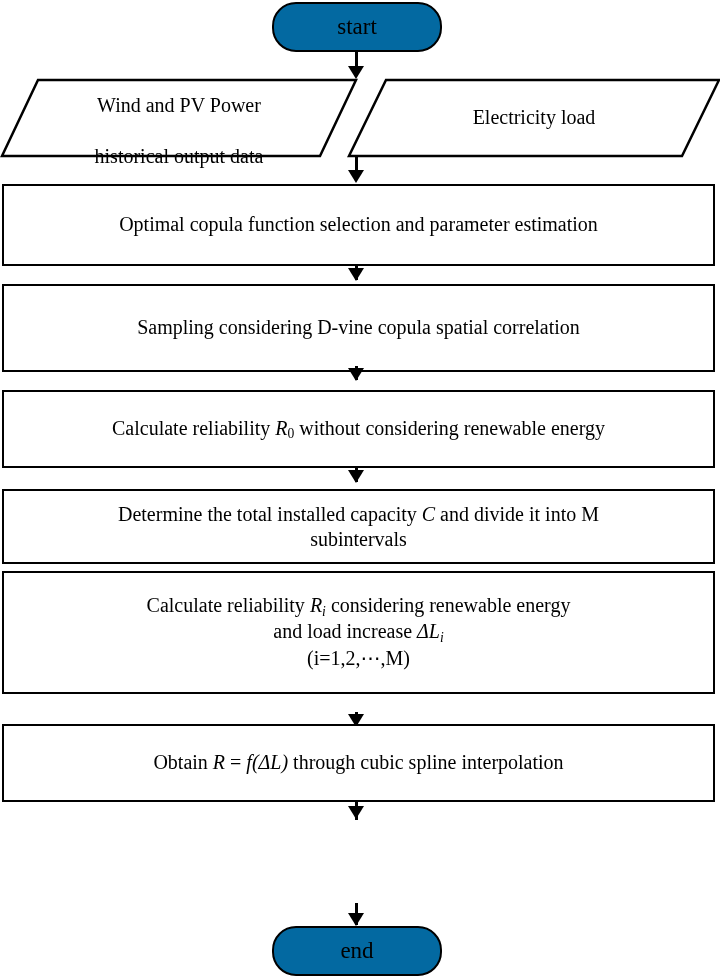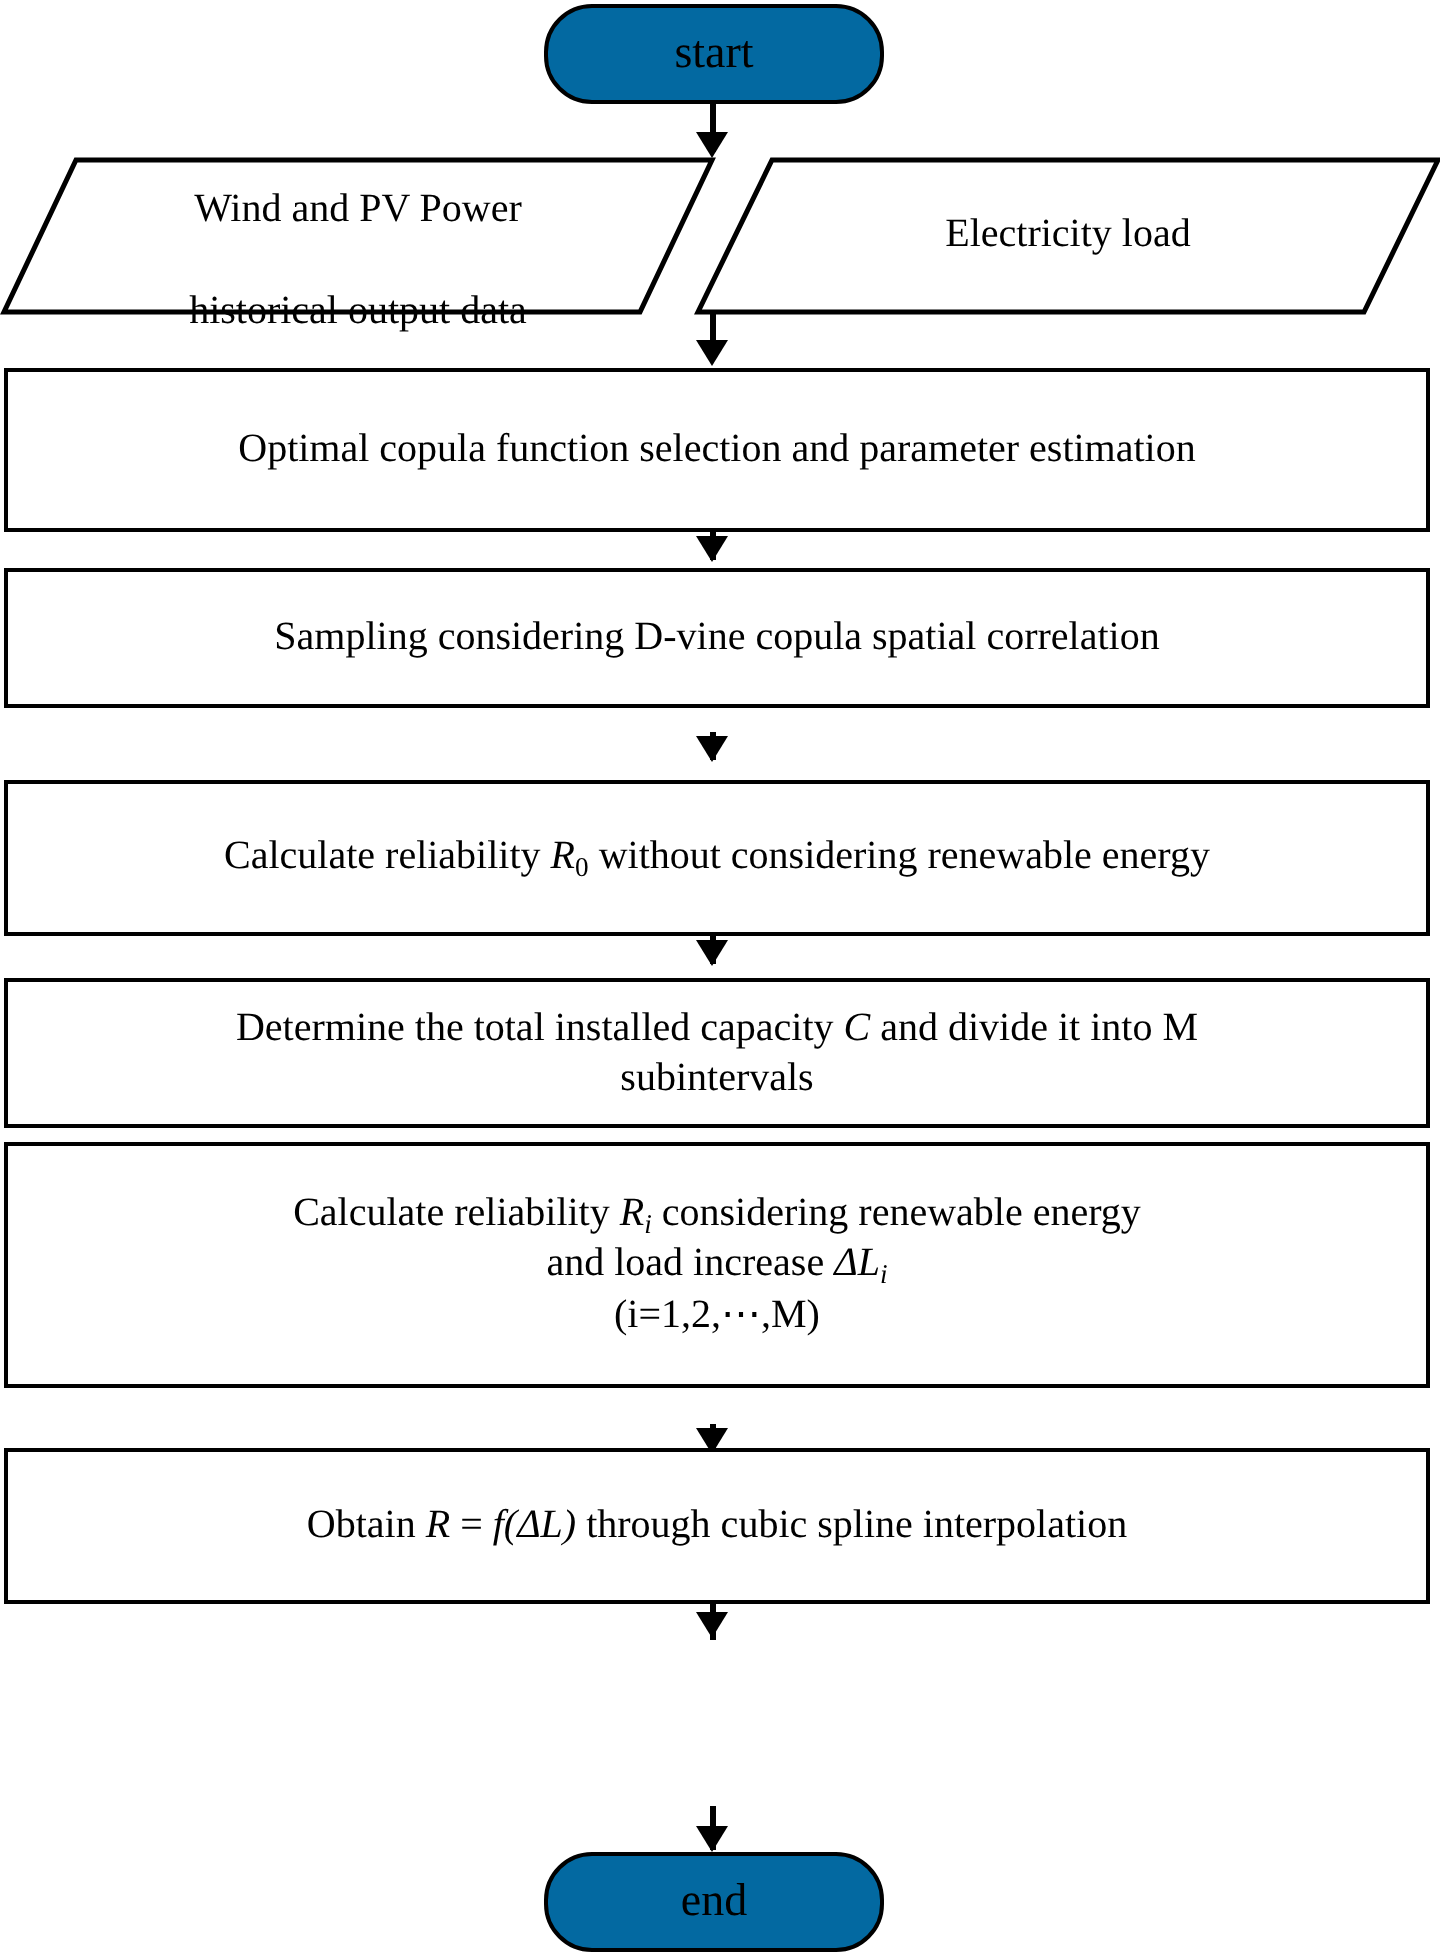--- a/index.html
+++ b/index.html
@@ -126,21 +126,21 @@
   <div class="conn" style="left:355px; top:156px; height:20px;"></div>
   <div class="arrowhead" style="left:348px; top:170px;"></div>
 
   <div class="process" style="left:2px; top:184px; width:713px; height:82px;padding-left:21px;">
     <div class="node-text">Optimal copula function selection and parameter estimation</div>
   </div>
 
   <div class="conn" style="left:355px; top:266px; height:14px;"></div>
   <div class="arrowhead" style="left:348px; top:268px;"></div>
 
-  <div class="process" style="left:2px; top:284px; width:713px; height:70px;">
+  <div class="process" style="left:2px; top:284px; width:713px; height:88px;">
     <div class="node-text">Sampling considering D-vine copula spatial correlation</div>
   </div>
 
   <div class="conn" style="left:355px; top:366px; height:14px;"></div>
   <div class="arrowhead" style="left:348px; top:368px;"></div>
 
   <div class="process" style="left:2px; top:390px; width:713px; height:78px;">
     <div class="node-text"><span>Calculate reliability </span><span class="mi">R</span><span class="sub nosub">0</span><span> without considering renewable energy</span></div>
   </div>
 

